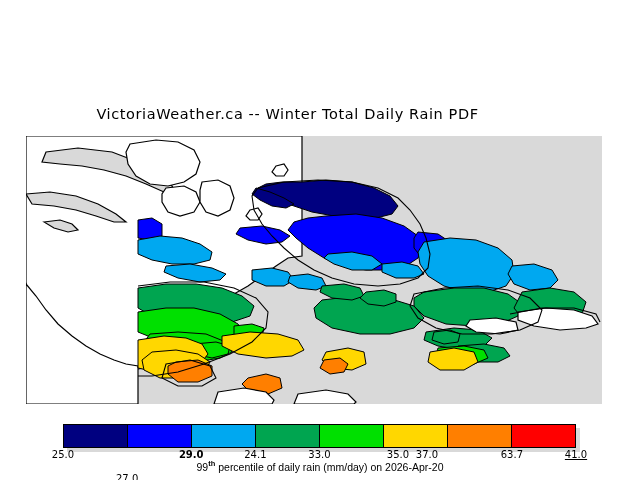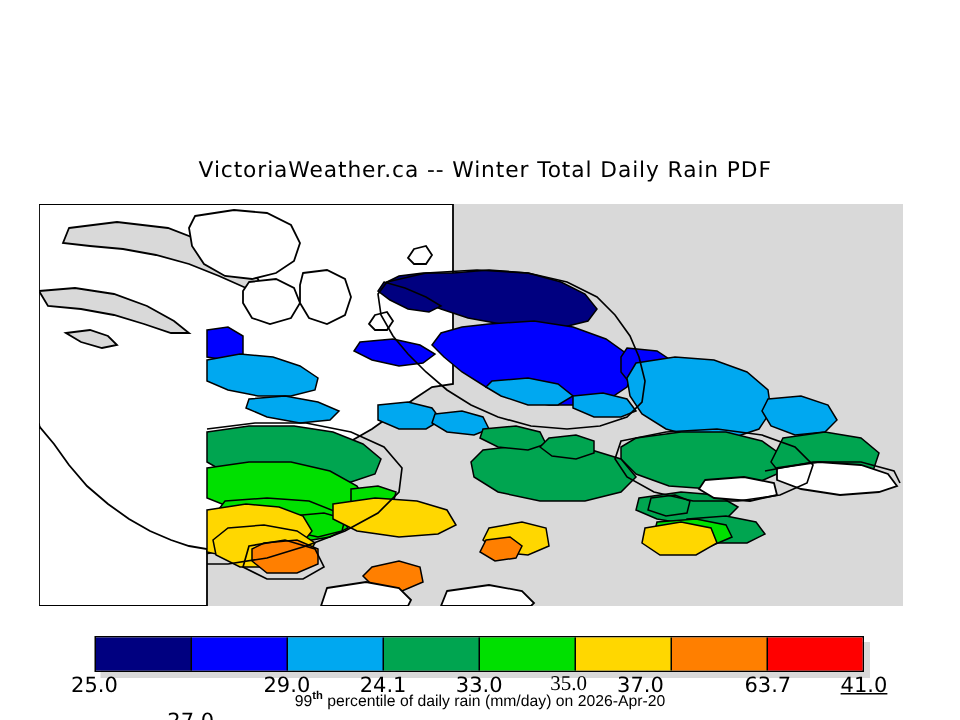--- a/index.html
+++ b/index.html
@@ -20,21 +20,20 @@
     position: absolute;
     left: 0;
     top: 106px;
     width: 575px;
     text-align: center;
     font-family: "DejaVu Sans", sans-serif;
     font-size: 14.5px;
     letter-spacing: 0.6px;
     color: #000000;
     white-space: pre;
-    margin-left: 36px;
   }
 
   
   #map-panel {
     position: absolute;
     left: 26px;
     top: 136px;
     width: 576px;
     height: 268px;
     background: #d9d9d9;
@@ -86,21 +85,21 @@
     left: 0;
     top: 449px;
     width: 640px;
     height: 16px;
   }
   .cb-tick {
     position: absolute;
     top: 0;
     transform: translateX(-50%);
     font-family: "DejaVu Sans", sans-serif;
-    font-size: 14px;
+    font-size: 10px;
     color: #000000;
     white-space: nowrap;
   }
 
   
   #caption {
     position: absolute;
     left: 0;
     top: 459px;
     width: 640px;
@@ -292,22 +291,22 @@
       <div class="cb-band" title="33.0-35.0" style="background: rgb(0, 224, 0);"></div>
       <div class="cb-band" title="35.0-37.0" style="background: rgb(255, 215, 0);"></div>
       <div class="cb-band" title="37.0-39.0" style="background: rgb(255, 127, 0);"></div>
       <div class="cb-band" title="39.0-41.0" style="background: rgb(255, 0, 0);"></div>
     </div>
 </div>
 
 <div id="cb-ticks">
     <span class="cb-tick" style="left: 63px;">25.0</span>
     <span class="cb-tick" style="left: 127.125px; margin-top: 24px;">27.0</span>
-    <span class="cb-tick" style="left: 191.25px;">29.0</span>
+    <span class="cb-tick" style="left: 191.25px; font-weight: bold;">29.0</span>
     <span class="cb-tick" style="left: 255.375px;">24.1</span>
     <span class="cb-tick" style="left: 319.5px;">33.0</span>
-    <span class="cb-tick" style="left: 379px; font-family: Liberation Serif, serif;">35.0</span>
+    <span class="cb-tick" style="left: 398px;">35.0</span>
     <span class="cb-tick" style="left: 427px;">37.0</span>
     <span class="cb-tick" style="left: 511.875px;">63.7</span>
     <span class="cb-tick" style="left: 576px; text-decoration: underline;">41.0</span>
   </div>
 
 <div id="caption"><span>99</span><sup>th</sup><span> percentile of daily rain (mm/day) on 2026-Apr-20</span></div>
 
 </body></html>

